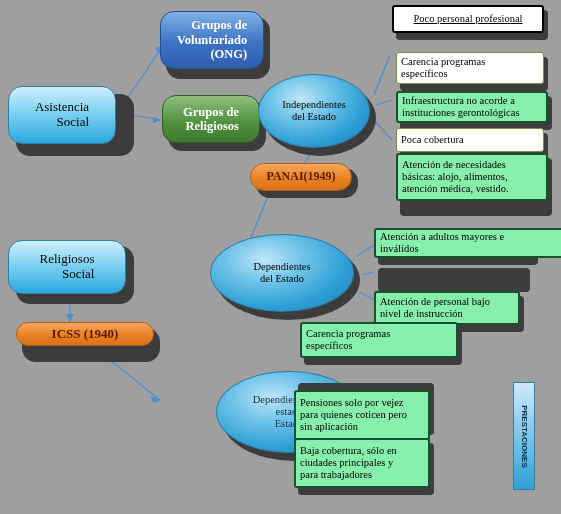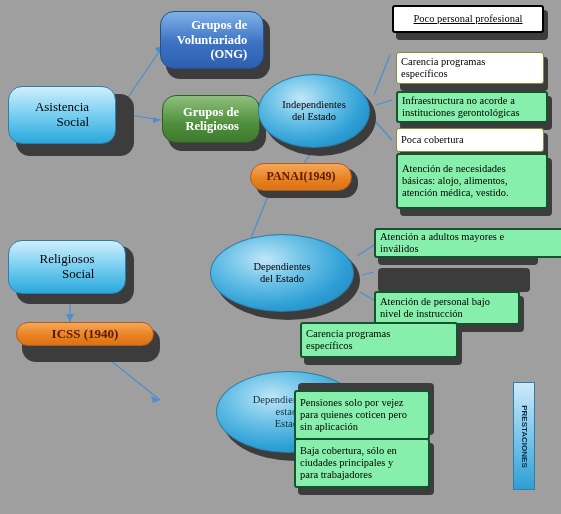--- a/index.html
+++ b/index.html
@@ -162,21 +162,21 @@
 específicos</div>
 
   <div class="node shadow-rrect" style="left:400px;top:96px;width:152px;height:34px;border-radius:4px;"></div>
   <div class="node rrect rrect-white txt small" style="left:396px;top:91px;width:152px;height:32px;border-radius:3px;white-space:pre-line;justify-content:flex-start;text-align:left;">Infraestructura no acorde a
 instituciones gerontológicas</div>
 
   <div class="node shadow-rrect" style="left:400px;top:133px;width:148px;height:26px;border-radius:4px;"></div>
   <div class="node rrect rrect-white-olive txt small" style="left:396px;top:128px;width:148px;height:24px;border-radius:3px;justify-content:flex-start;text-align:left;">Poca cobertura</div>
 
   <div class="node shadow-rrect" style="left:400px;top:158px;width:152px;height:58px;border-radius:4px;"></div>
-  <div class="node rrect rrect-white txt small" style="left:396px;top:153px;width:152px;height:56px;border-radius:3px;white-space:pre-line;justify-content:flex-start;text-align:left;">Atención de necesidades
+  <div class="node rrect rrect-white txt small" style="left:396px;top:153px;width:152px;height:48px;border-radius:3px;white-space:pre-line;justify-content:flex-start;text-align:left;">Atención de necesidades
 básicas: alojo, alimentos,
 atención médica, vestido.</div>
 
   <div class="node shadow-rrect" style="left:16px;top:246px;width:118px;height:58px;"></div>
   <div class="node rrect rrect-cyan txt" style="left:8px;top:240px;width:118px;height:54px;font-size:13px;white-space:pre-line;">Religiosos
 Social</div>
 
   <div class="node shadow-rrect" style="left:22px;top:328px;width:138px;height:34px;"></div>
   <div class="node rrect rrect-orange txt" style="left:16px;top:322px;width:138px;height:24px;font-size:13px;">ICSS (1940)</div>
 

